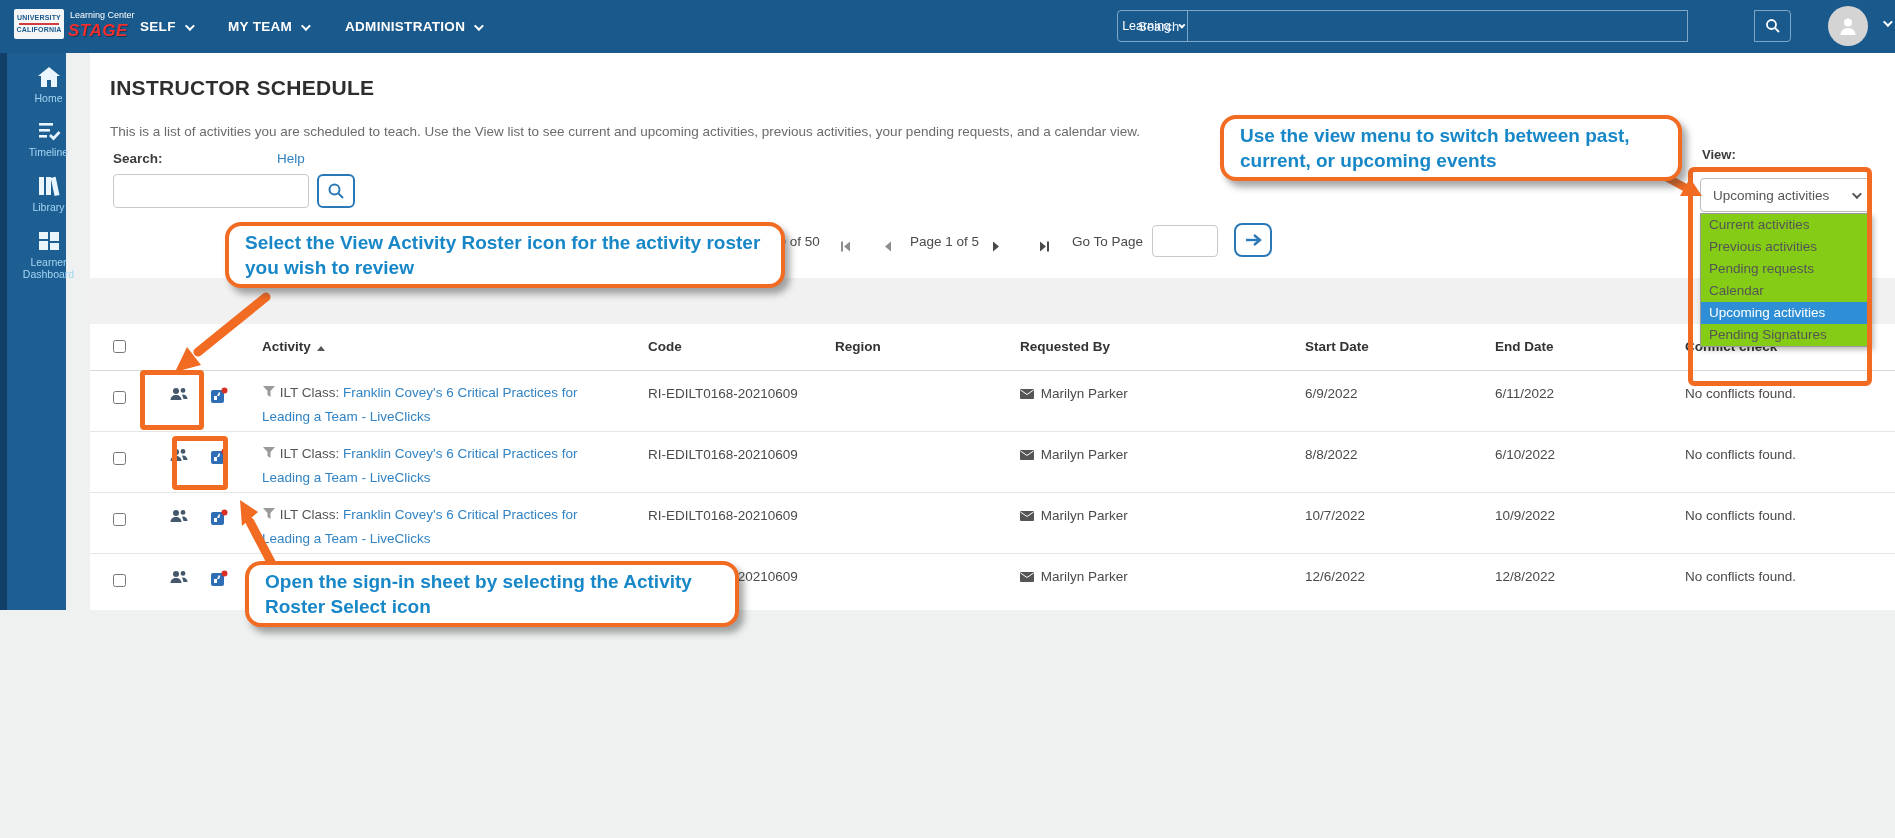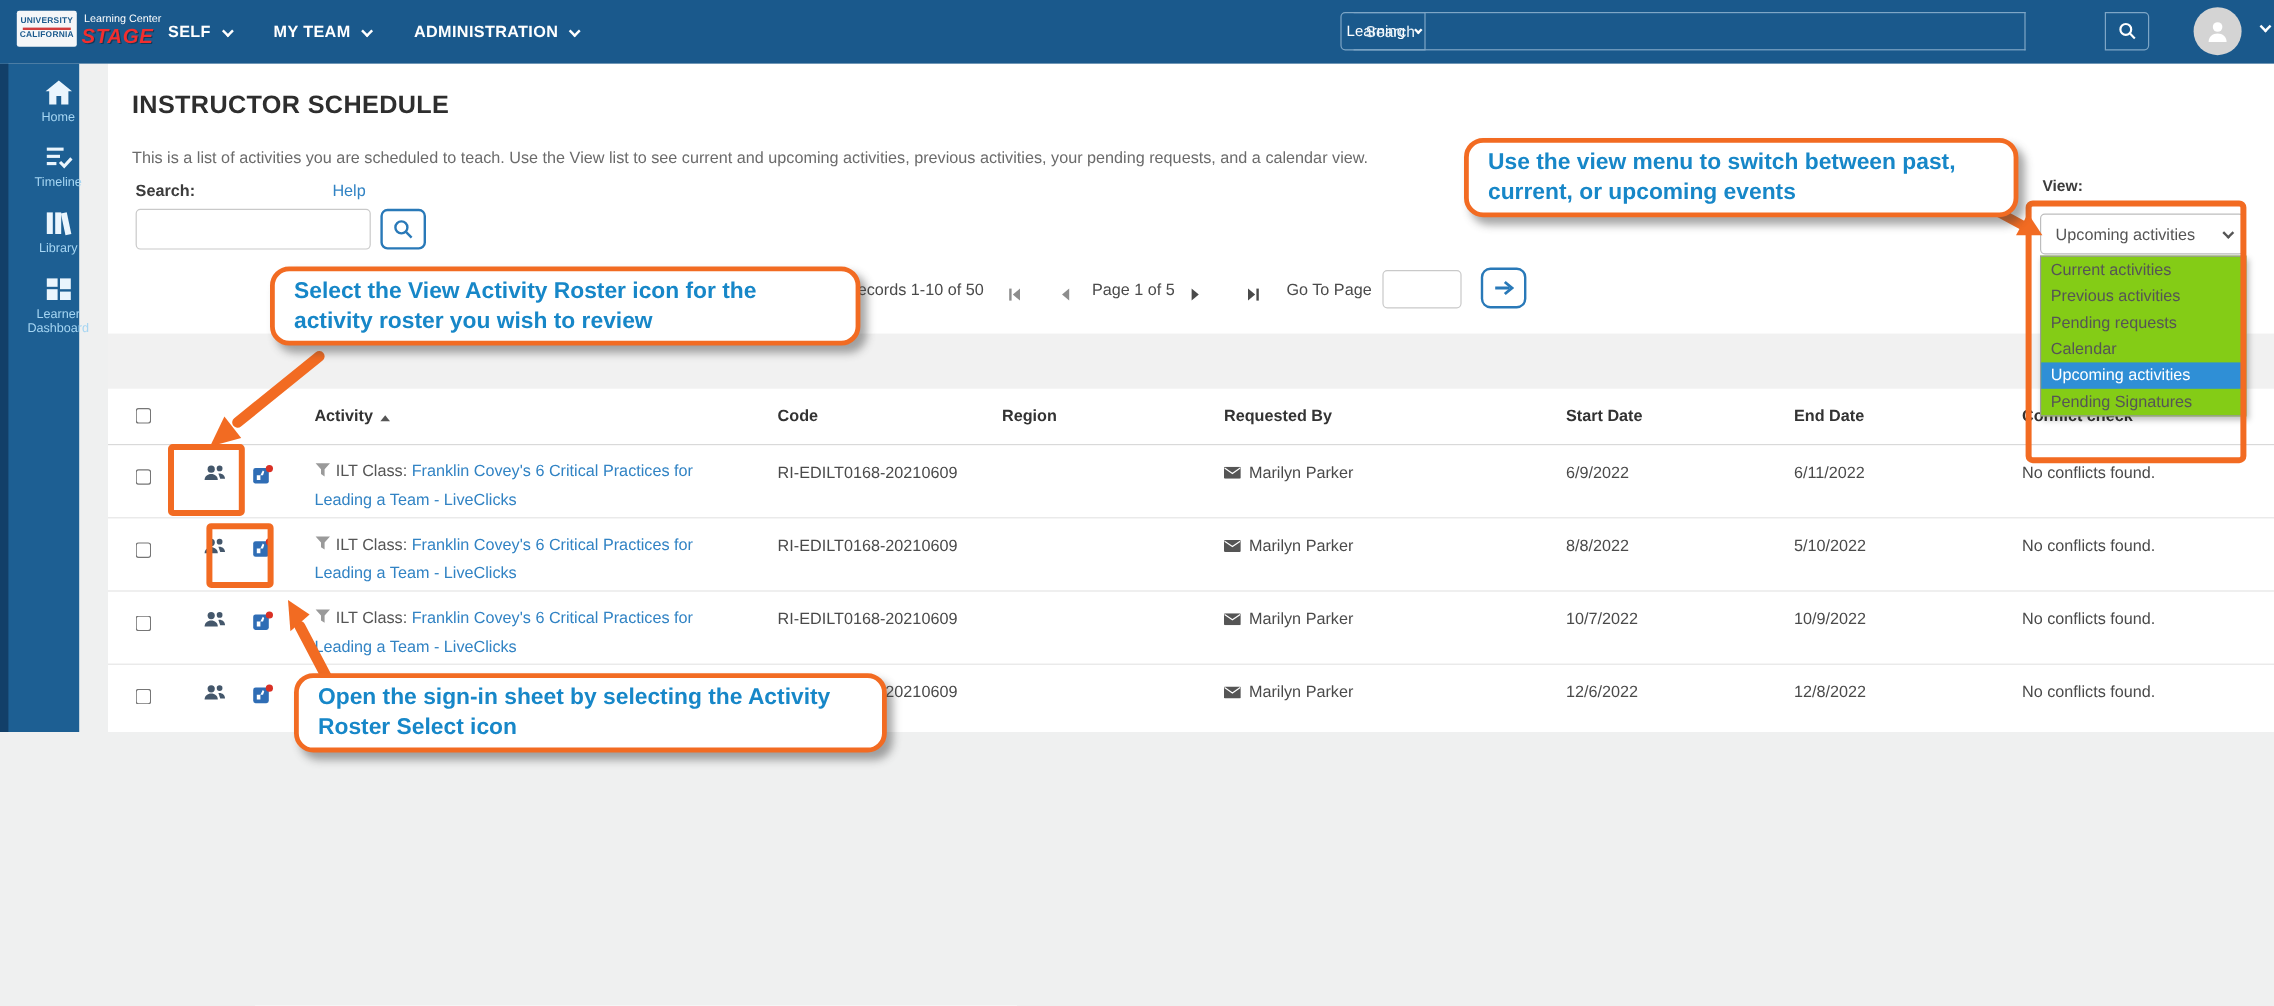--- a/index.html
+++ b/index.html
@@ -293,21 +293,21 @@
       </div>
       <span class="cell" style="left:558px; top:15px;">RI-EDILT0168-20210609</span>
       <span class="cell" style="left:930px; top:15px;">
         <svg width="14" height="10" viewBox="0 0 14 10" style="vertical-align:-1px; margin-right:3px;">
             <rect width="14" height="10" rx="1" fill="#555"></rect>
             <path d="M0.5 1 L7 5.5 L13.5 1" stroke="#fff" fill="none"></path>
           </svg>
         <span>Marilyn Parker</span>
       </span>
       <span class="cell" style="left:1215px; top:15px;">8/8/2022</span>
-      <span class="cell" style="left:1405px; top:15px;">5/10/2022</span>
+      <span class="cell" style="left:1405px; top:15px;">6/10/2022</span>
       <span class="cell" style="left:1595px; top:15px;">No conflicts found.</span>
     </div>
 
     <div class="t-row" style="top:440px;">
       <input class="cb" type="checkbox" style="left: 23px; top: 20px;">
       <span class="row-icon" style="left:80px;">
         <svg width="18" height="15" viewBox="0 0 18 15">
             <circle cx="6" cy="4" r="3" fill="#44576b"></circle>
             <path d="M0.5 13c0-3 2.4-5 5.5-5s5.5 2 5.5 5z" fill="#44576b"></path>
             <circle cx="13" cy="3.4" r="2.4" fill="#44576b"></circle>
@@ -394,20 +394,20 @@
     <polygon points="240,500 258,512 242,526" fill="#f26b22"></polygon>
     <g stroke="#f26b22" stroke-width="8" stroke-linecap="round">
       <line x1="1664" y1="176" x2="1686" y2="188"></line>
     </g>
     <polygon points="1702,196 1680,196 1690,178" fill="#f26b22"></polygon>
   </svg>
 
   <div class="callout" style="left:1220px; top:115px; width:462px;">
     <span>Use the view menu to switch between past, current, or upcoming events</span>
   </div>
-  <div class="callout" style="left:225px; top:222px; width:492px;">
+  <div class="callout" style="left:225px; top:222px; width:560px;">
     <span>Select the View Activity Roster icon for the activity roster you wish to review</span>
   </div>
   <div class="callout" style="left:245px; top:561px; width:494px;">
     <span>Open the sign-in sheet by selecting the Activity Roster Select icon</span>
   </div>
 
 </div>
 
 </body></html>

